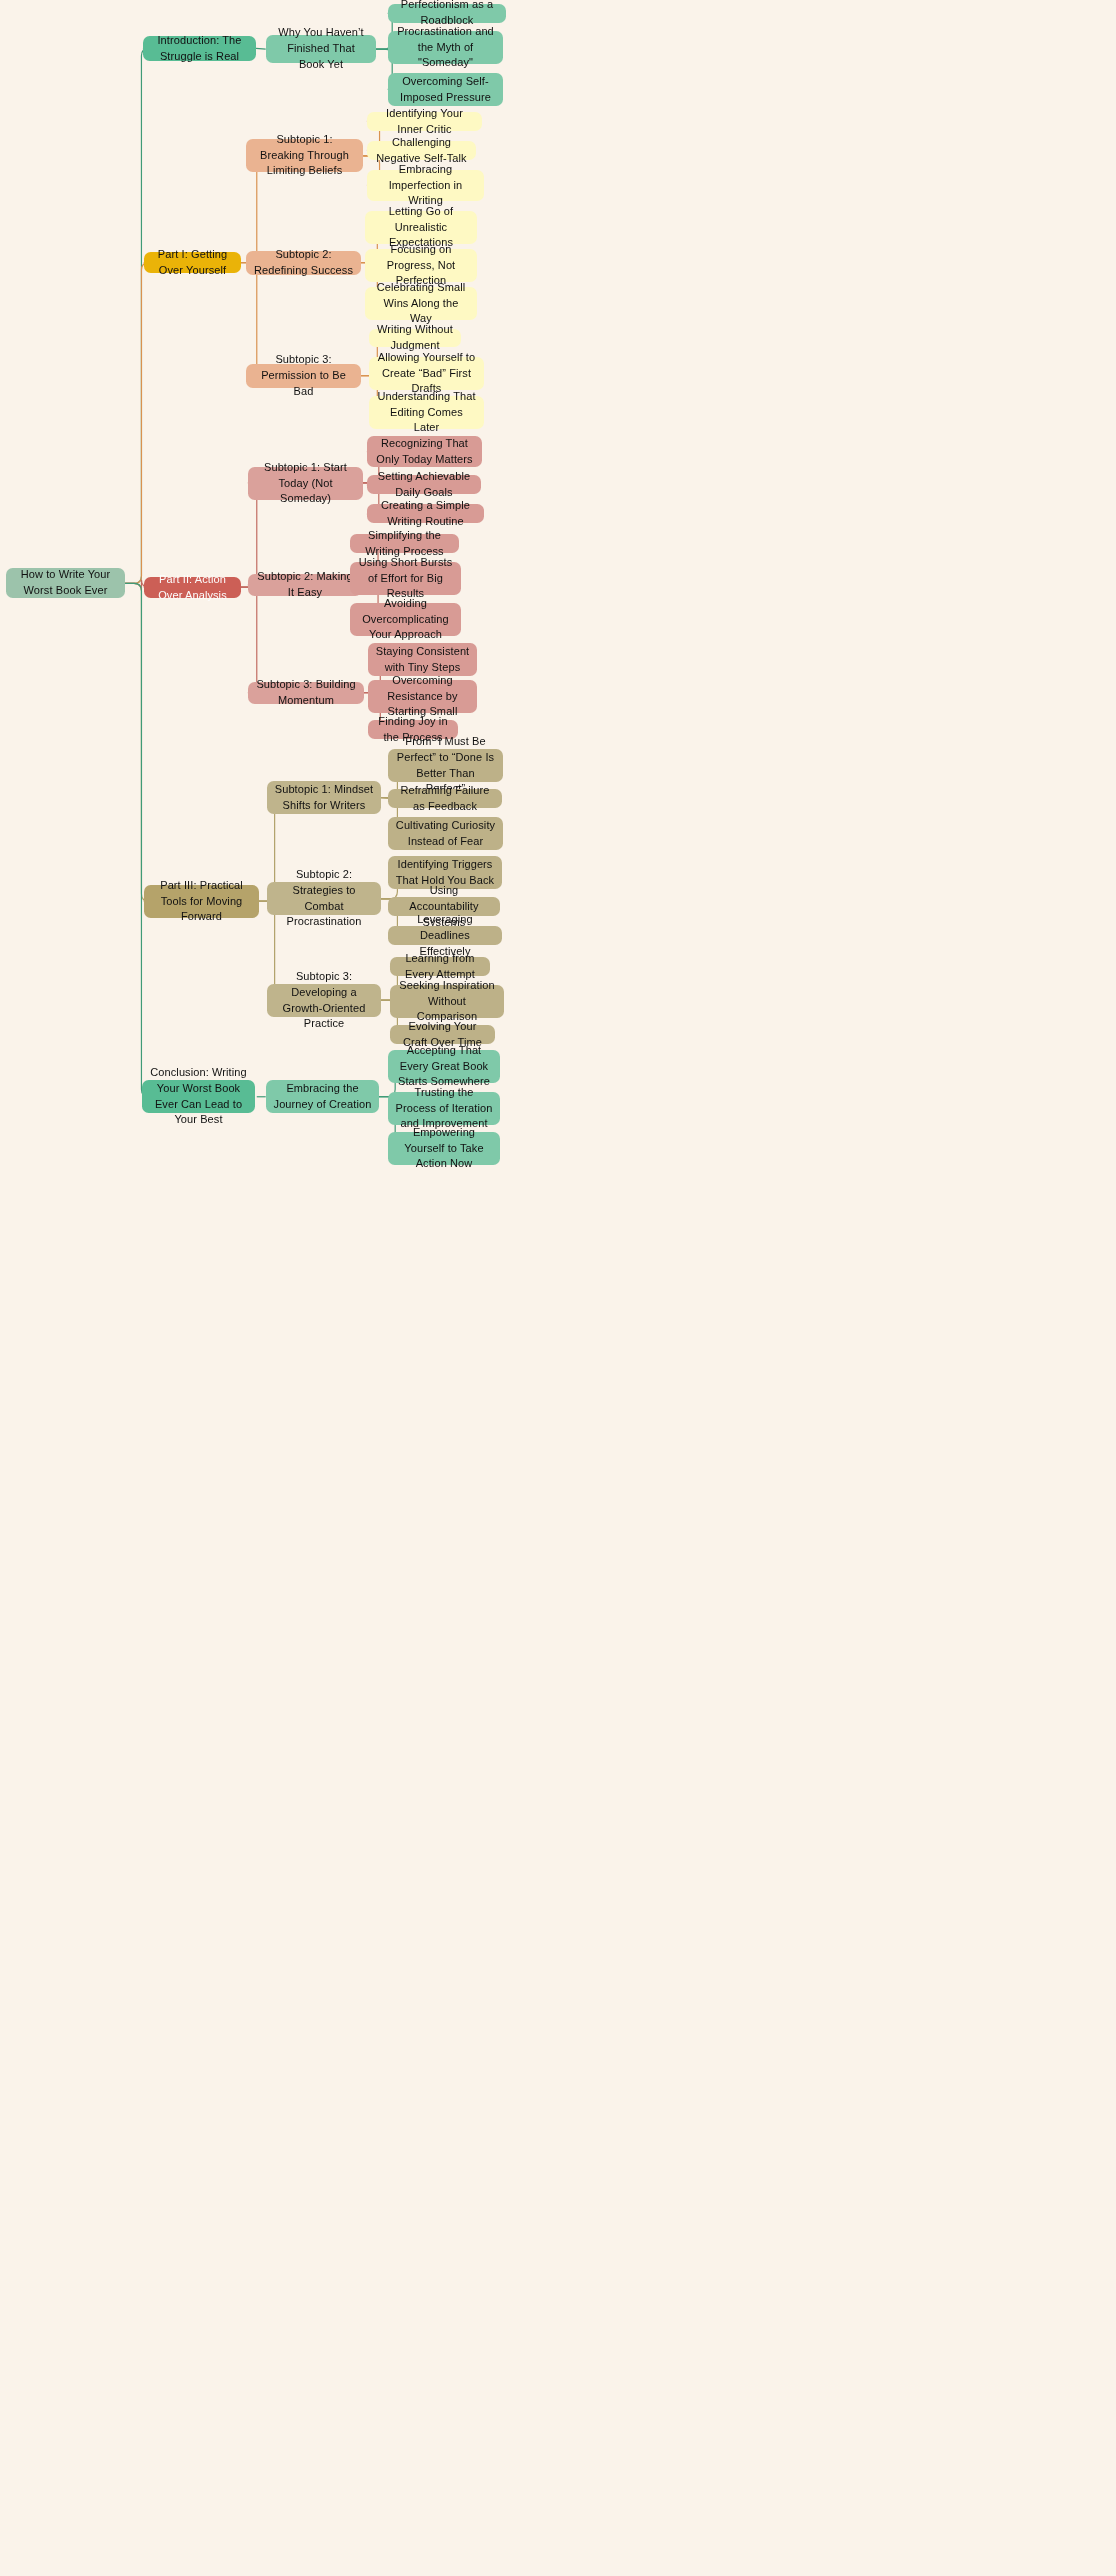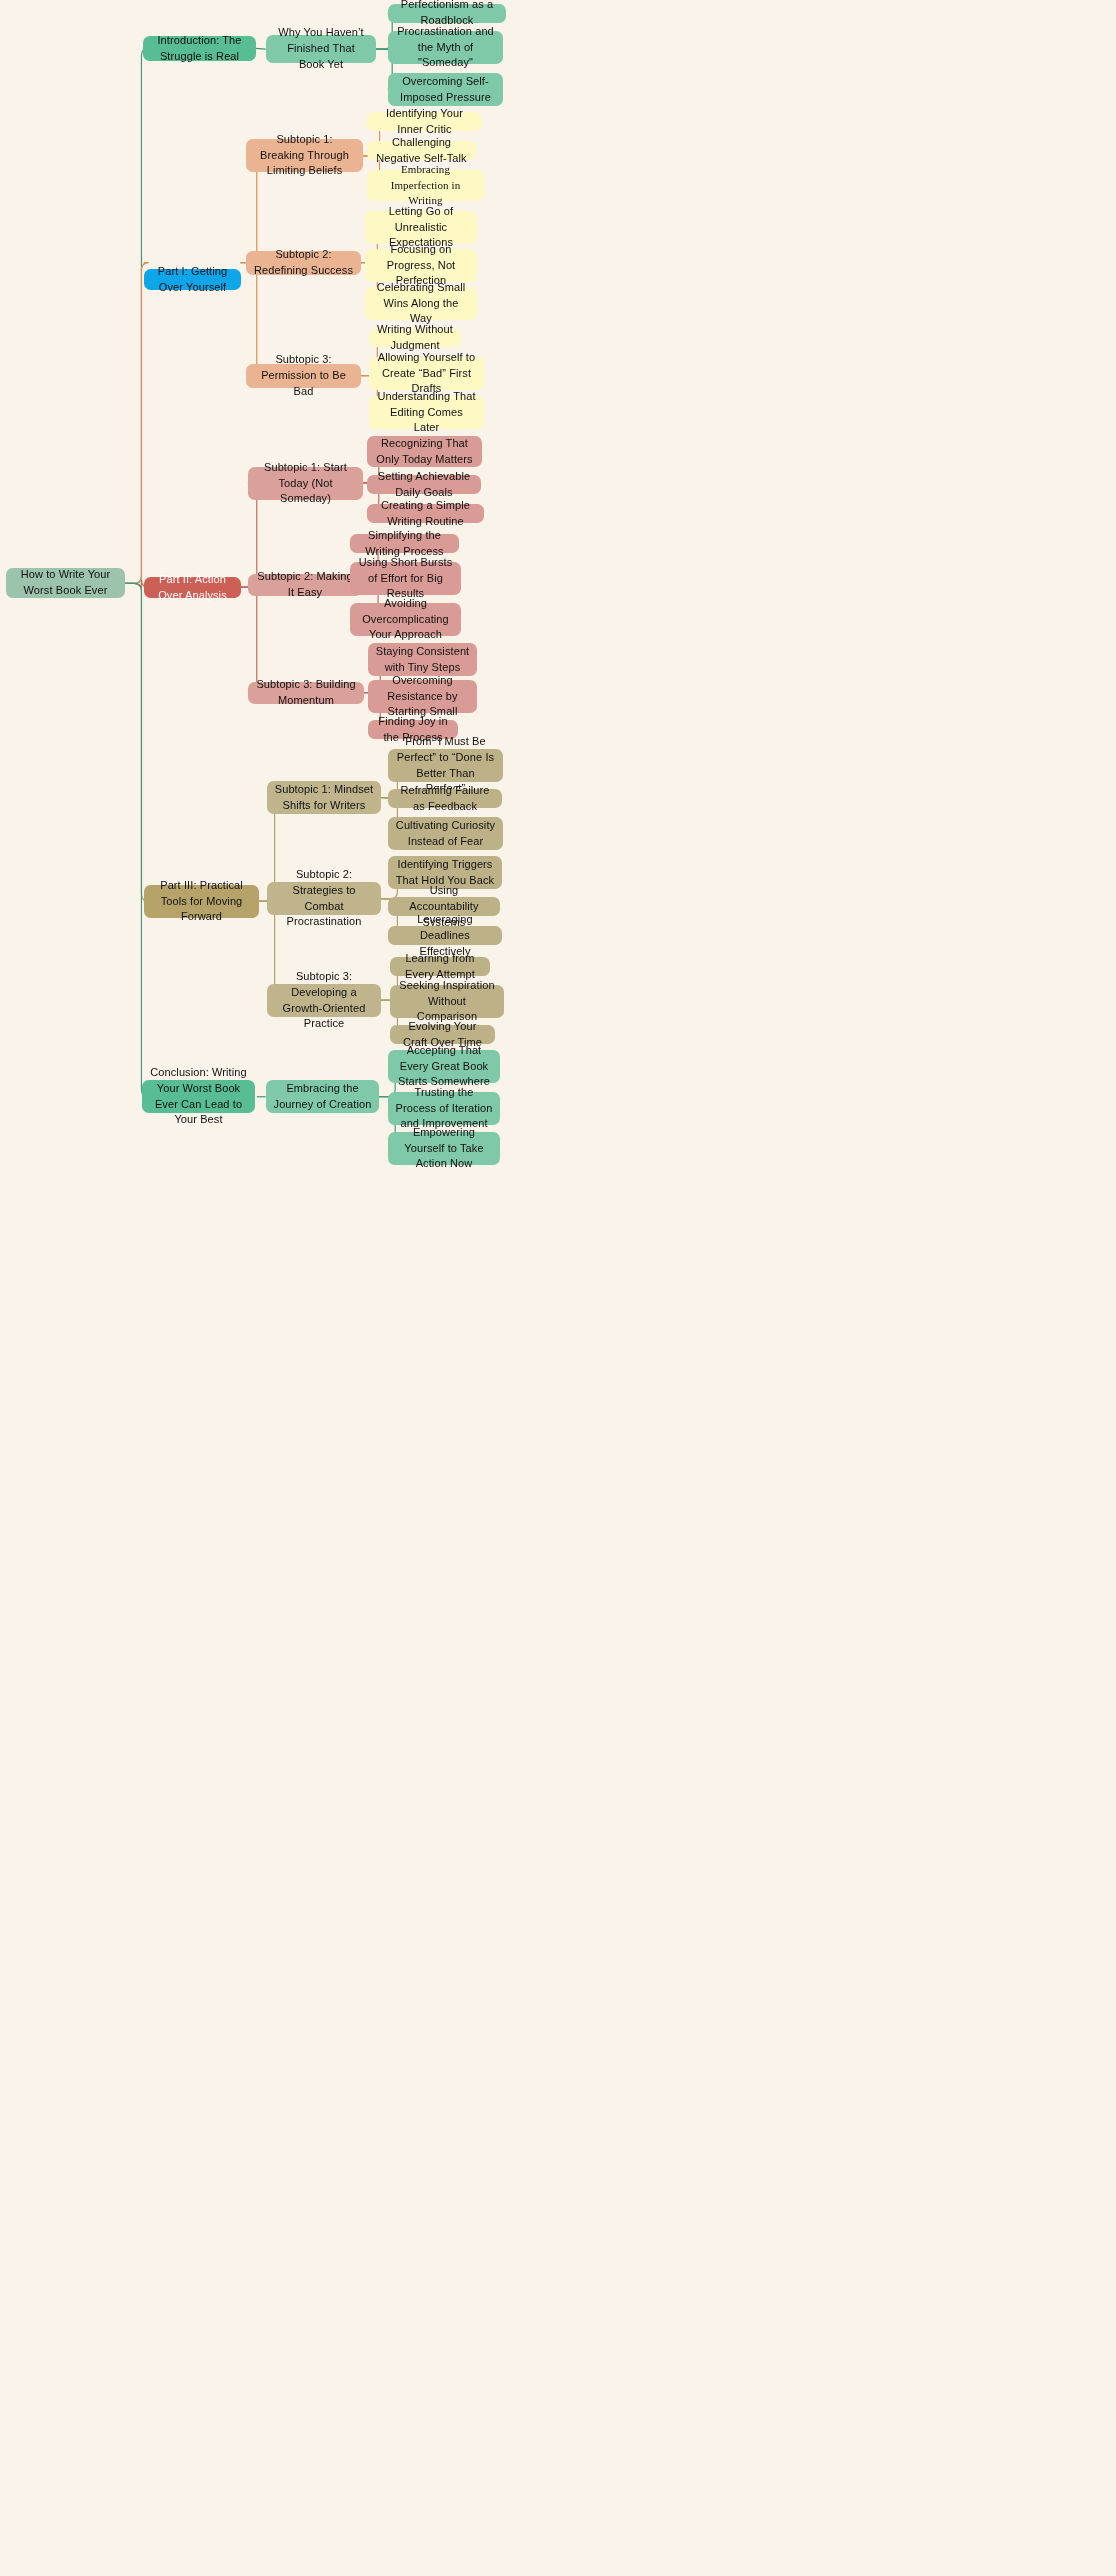--- a/index.html
+++ b/index.html
@@ -34,21 +34,21 @@
     font-size: 11px;
     line-height: 1.45;
     padding: 4.5px 7.4px;
     letter-spacing: 0.1px;
   }
   .node span { display: block; width: 100%; }
   
   .c-root      { background: #9cc3ab; }
   .c-green-1   { background: #58bc94; }
   .c-green-2   { background: #7fc9a9; }
-  .c-orange-1  { background: #0ea5e9; margin-top: 17px; }
+  .c-orange-1  { background: #eab308; }
   .c-orange-2  { background: #eab391; }
   .c-orange-3  { background: #fef9c3; }
   .c-red-1     { background: #cc5f56; color: #fdfdfd; }
   .c-red-2     { background: #daa19b; }
   .c-red-3     { background: #d89b95; }
   .c-olive-1   { background: #b5a36a; }
   .c-olive-2   { background: #bfb48c; }
   .c-olive-3   { background: #bdb188; }
 </style>
 </head>
@@ -129,21 +129,21 @@
     </div>
     <div class="node c-orange-2" style="left: 246px; top: 139px; width: 117px; height: 33px;">
       <span>Subtopic 1: Breaking Through Limiting Beliefs</span>
     </div>
     <div class="node c-orange-3" style="left: 367px; top: 112px; width: 115px; height: 19.3px;">
       <span>Identifying Your Inner Critic</span>
     </div>
     <div class="node c-orange-3" style="left: 367px; top: 141px; width: 109px; height: 19.3px;">
       <span>Challenging Negative Self-Talk</span>
     </div>
-    <div class="node c-orange-3" style="left: 367px; top: 170px; width: 117px; height: 31px; font-family: Liberation Serif, serif;">
+    <div class="node c-orange-3" style="left: 367px; top: 170px; width: 117px; height: 31px;">
       <span>Embracing Imperfection in Writing</span>
     </div>
     <div class="node c-orange-2" style="left: 246px; top: 251px; width: 115px; height: 24px;">
       <span>Subtopic 2: Redefining Success</span>
     </div>
     <div class="node c-orange-3" style="left: 365px; top: 211px; width: 112px; height: 33px;">
       <span>Letting Go of Unrealistic Expectations</span>
     </div>
     <div class="node c-orange-3" style="left: 365px; top: 249px; width: 112px; height: 33px;">
       <span>Focusing on Progress, Not Perfection</span>

